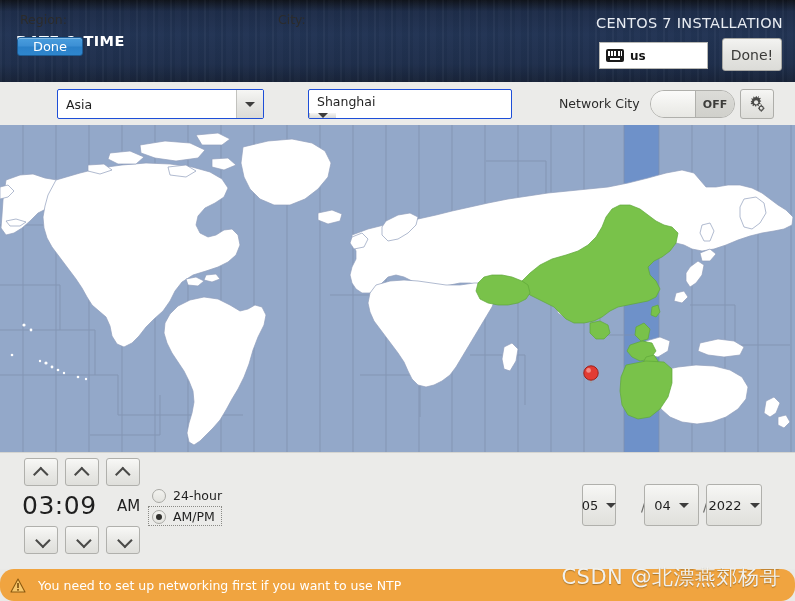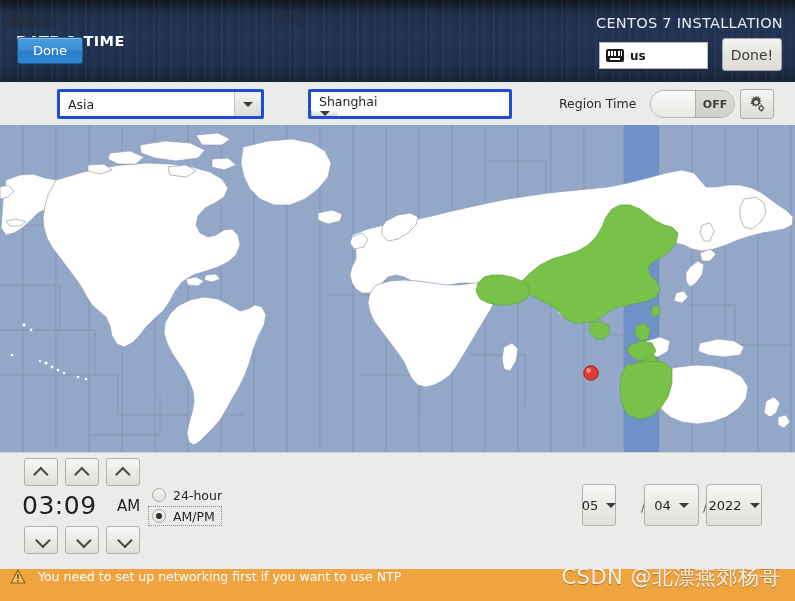--- a/index.html
+++ b/index.html
@@ -25,21 +25,21 @@
     overflow: hidden;
   }
   .hdr-title {
     position: absolute; left: 16px; top: 13px;
     color: #ffffff; font-size: 14.5px; font-weight: bold;
     letter-spacing: 0.4px;
     margin-top: 20px;
   }
   .done-btn {
     position: absolute; left: 17px; top: 37px;
-    width: 66px; height: 27px;
+    width: 66px; height: 19px;
     border: 1px solid #1d5c95;
     border-radius: 3px;
     background: linear-gradient(180deg, #4a9ede 0%, #3c8fd4 48%, #2a80c8 52%, #2f86cd 100%);
     box-shadow: inset 0 1px 0 rgba(255,255,255,0.32);
     color: #ffffff; font-size: 13px;
     display: flex; align-items: center; justify-content: center;
     cursor: pointer;
   }
   .hdr-right-title {
     position: absolute; right: 12px; top: 15px;
@@ -81,21 +81,21 @@
   
   .toolbar {
     position: absolute; left: 0; top: 82px; width: 795px; height: 43px;
     background: #ebebe9;
   }
   .tb-label {
     position: absolute; font-size: 12.5px; color: #2b2b2b; top: 12px;
   }
   .combo {
     position: absolute; top: 89px; height: 30px;
-    border: 3px solid #1d4ed8; border-radius: 2px;
+    border: 1px solid #1d4ed8; border-radius: 2px;
     background: #ffffff; display: flex; align-items: stretch;
     cursor: pointer; overflow: hidden;
   }
   .combo .cval {
     flex: 1; display: flex; align-items: center;
     padding-left: 8px; font-size: 12.5px; color: #1f1f1f;
   }
   .combo .carrow {
     width: 27px; border-left: 1px solid #c2c2be;
     background: linear-gradient(180deg, #f6f6f4 0%, #e6e6e3 52%, #dbdbd7 100%);
@@ -153,21 +153,21 @@
   .chev.dn { transform: rotate(-135deg) translate(-1px, 1px); }
   .time-val {
     position: absolute; left: 22px; top: 491px;
     font-size: 25px; color: #1f1f1f; letter-spacing: 0.5px;
   }
   .ampm-val {
     position: absolute; left: 117px; top: 497px;
     font-size: 15px; color: #1f1f1f;
   }
   .radio-row {
-    position: absolute; display: flex; align-items: flex-start; gap: 7px;
+    position: absolute; display: flex; align-items: flex-end; gap: 7px;
     font-size: 12.5px; color: #1f1f1f; cursor: pointer;
   }
   .radio {
     width: 14px; height: 14px; border-radius: 50%;
     border: 1px solid #a9a9a5;
     background: linear-gradient(180deg,#f2f2ef 0%, #e3e3df 100%);
     display: flex; align-items: center; justify-content: center; flex: none;
   }
   .radio.on::after {
     content: ""; width: 6px; height: 6px; border-radius: 50%; background: #2f2f2d;
@@ -181,22 +181,23 @@
     border: 1px solid #b0b0ac; border-radius: 3px;
     background: linear-gradient(180deg,#f7f7f5 0%, #eaeae7 52%, #e0e0dc 100%);
     display: flex; align-items: center; justify-content: center; gap: 8px;
     font-size: 13px; color: #1f1f1f; cursor: pointer;
   }
   .dsep { position: absolute; top: 498px; font-size: 14px; color: #6a6a68; }
 
   
   .warnbar {
     position: absolute; left: 0; top: 569px; width: 795px; height: 32px;
-    background: #f0a440; display: flex; align-items: flex-start; gap: 12px;
+    background: #f0a440; display: flex; align-items: center; gap: 12px;
     padding-left: 10px;
+    border-radius: 14px;
   }
   .warn-ico { width: 16px; height: 15px; flex: none; }
   .warn-text { font-size: 12.5px; color: #ffffff; }
   .watermark {
     position: absolute; right: 14px; top: 563px;
     font-size: 21px; color: #f1f1ee;
     text-shadow: 0 1px 1px rgba(80,60,20,0.45);
     letter-spacing: 0.5px; pointer-events: none;
   }
 </style>
@@ -211,37 +212,37 @@
     <div class="hdr-right-title">CENTOS 7 INSTALLATION</div>
     <div class="kbd-box">
       <span class="kbd-glyph"></span>
       <span class="kbd-label">us</span>
     </div>
     <div class="help-btn">Done!</div>
   </div>
 
   <div class="toolbar"></div>
 
-  <div class="tb-label" style="left:6px;text-decoration:underline;">Region:</div>
+  <div class="tb-label" style="left:20px;">Region:</div>
   <div class="combo" style="left:57px; width:207px;">
     <div class="cval">Asia</div>
     <div class="carrow">
       <span class="tri-down"></span>
     </div>
   </div>
 
   <div class="tb-label" style="left:278px;">City:</div>
   <div class="combo" style="left:308px; width:204px;flex-direction:column;">
     <div class="cval">Shanghai</div>
     <div class="carrow">
       <span class="tri-down"></span>
     </div>
   </div>
 
-  <div class="ntp-label">Region Time</div>
+  <div class="ntp-label">Network City</div>
   <div class="toggle">
     <div class="knob"></div>
     <div class="tstate">OFF</div>
   </div>
   <div class="gear-btn">
     <svg width="19" height="18" viewBox="0 0 19 18">
       <g fill="#4a4a48">
         <path d="M12.4 1.2l.9.5-.5 1.3 .8 .8 1.3-.5 .5 .9-1.1 .9 .15 1.1 1.35 .35 0 1.05-1.35 .35-.15 1.1 1.1 .9-.5 .9-1.3-.5-.8 .8 .5 1.3-.9 .5-.9-1.1-1.1 .15-.35 1.35-1.05 0-.35-1.35-1.1-.15-.9 1.1-.9-.5 .5-1.3-.8-.8-1.3 .5-.5-.9 1.1-.9-.15-1.1L4 8.15 4 7.1l1.35-.35L5.5 5.65 4.4 4.75l .5-.9 1.3 .5 .8-.8-.5-1.3 .9-.5 .9 1.1 1.1-.15 .35-1.35 1.05 0 .35 1.35 1.1 .15z" transform="translate(-0.5,0) scale(0.86)"></path>
       </g>
       <circle cx="8.1" cy="7.3" r="2.1" fill="#e9e9e6"></circle>

